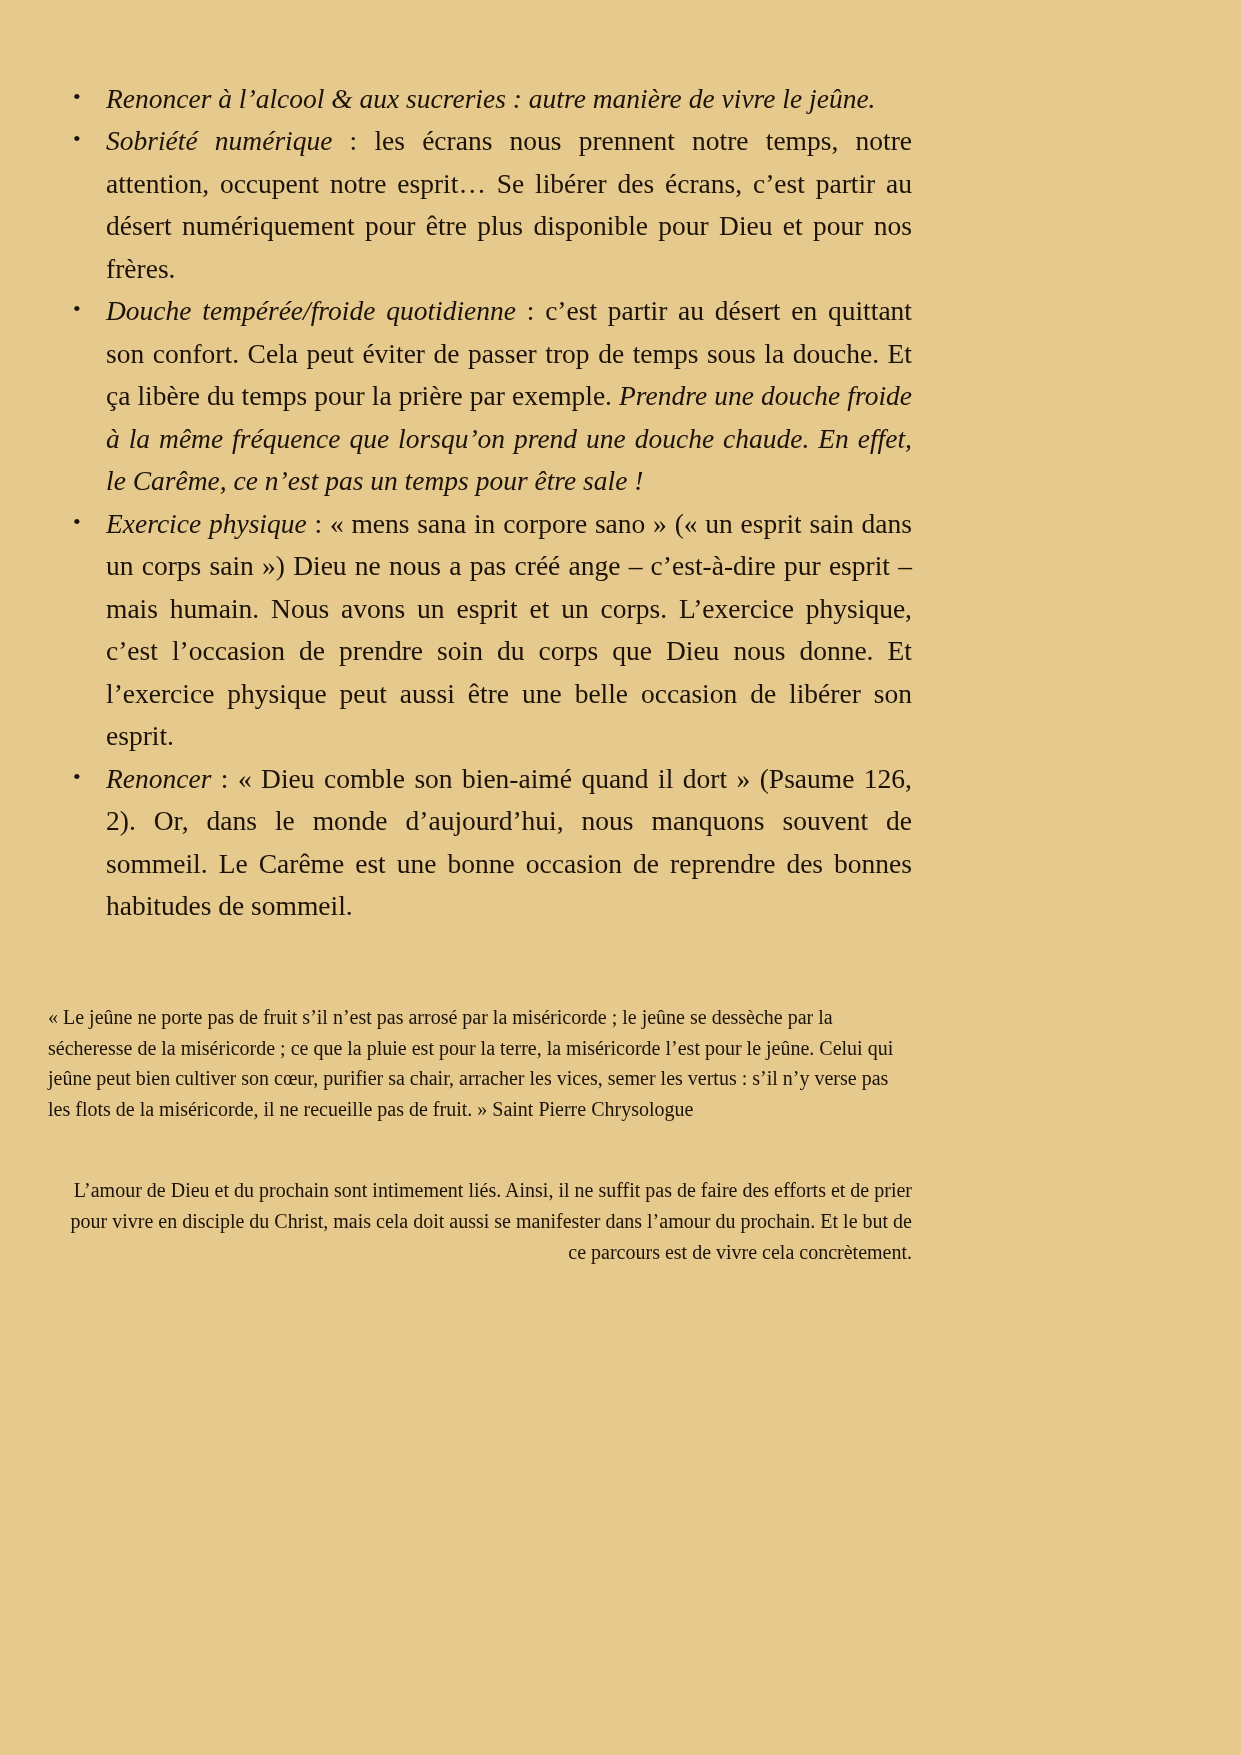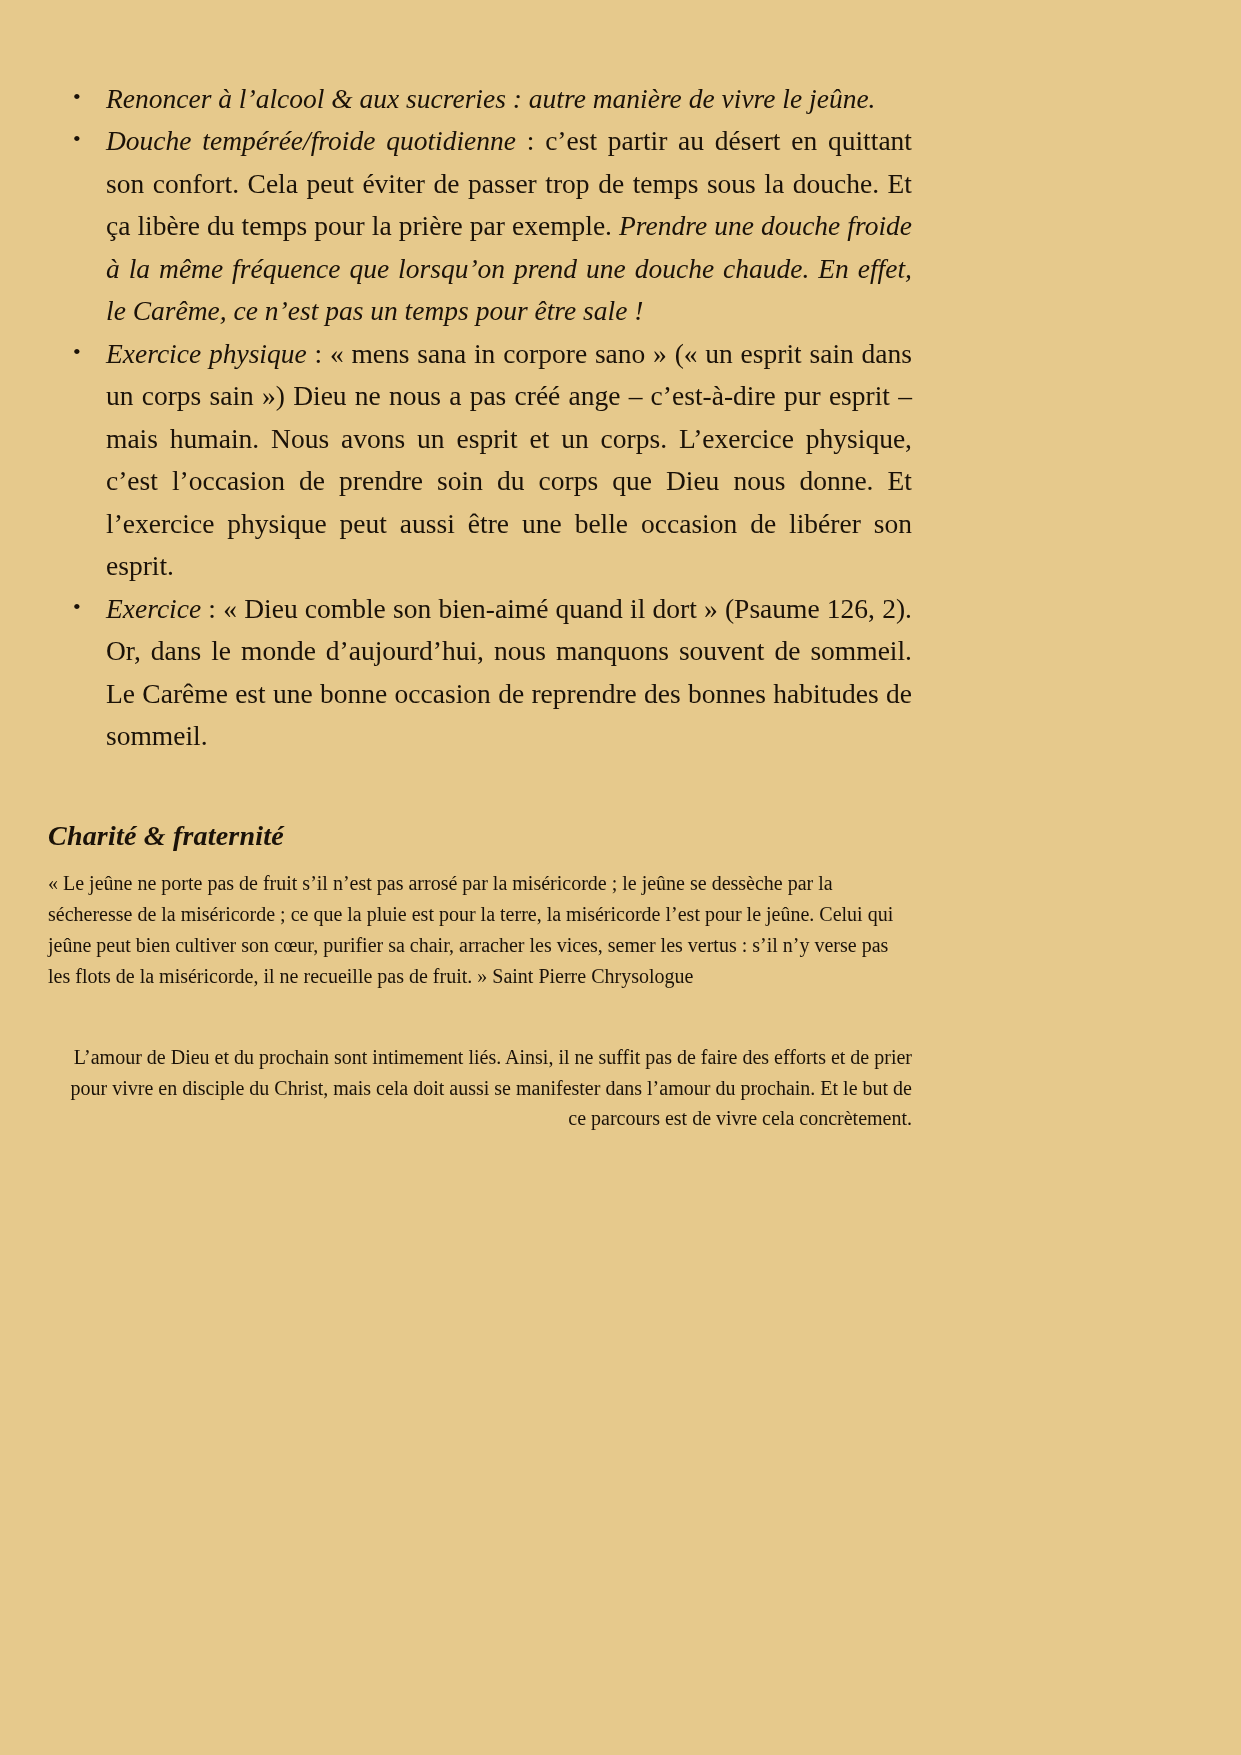--- a/index.html
+++ b/index.html
@@ -87,38 +87,40 @@
 <body style="background: rgb(230, 201, 140); color: rgb(27, 18, 8);">
 
 <div class="page">
 
   <ul class="bullets">
 
     <li class="nojust">
       <span class="lead">Renoncer à l’alcool &amp; aux sucreries</span><span class="emph"> : autre manière de vivre le jeûne.</span>
     </li>
 
+    <li>
+      <span class="lead">Sobriété numérique</span><span> : les écrans nous prennent notre temps, notre attention, occupent notre esprit… Se libérer des écrans, c’est partir au désert numériquement pour être plus disponible pour Dieu et pour nos frères.</span>
+    </li>
 
     <li>
       <span class="lead">Douche tempérée/froide quotidienne</span><span> : c’est partir au désert en quittant son confort. Cela peut éviter de passer trop de temps sous la douche. Et ça libère du temps pour la prière par exemple. </span><span class="emph">Prendre une douche froide à la même fréquence que lorsqu’on prend une douche chaude. En effet, le Carême, ce n’est pas un temps pour être sale !</span>
     </li>
 
     <li>
       <span class="lead">Exercice physique</span><span> : « mens sana in corpore sano » (« un esprit sain dans un corps sain ») Dieu ne nous a pas créé ange – c’est-à-dire pur esprit – mais humain. Nous avons un esprit et un corps. L’exercice physique, c’est l’occasion de prendre soin du corps que Dieu nous donne. Et l’exercice physique peut aussi être une belle occasion de libérer son esprit.</span>
     </li>
 
     <li>
-      <span class="lead">Exercice</span><span> : « Dieu comble son bien-aimé quand il dort » (Psaume 126, 2). Or, dans le monde d’aujourd’hui, nous manquons souvent de sommeil. Le Carême est une bonne occasion de reprendre des bonnes habitudes de sommeil.</span>
+      <span class="lead">Renoncer</span><span> : « Dieu comble son bien-aimé quand il dort » (Psaume 126, 2). Or, dans le monde d’aujourd’hui, nous manquons souvent de sommeil. Le Carême est une bonne occasion de reprendre des bonnes habitudes de sommeil.</span>
     </li>
 
   </ul>
 
   <div class="gap-heading"></div>
 
-  <h2 class="section-heading">Charité &amp; fraternité</h2>
 
   <div class="gap-quote"></div>
 
   <div class="quote-block">
     <p class="para">« Le jeûne ne porte pas de fruit s’il n’est pas arrosé par la miséricorde ; le jeûne se dessèche par la sécheresse de la miséricorde ; ce que la pluie est pour la terre, la miséricorde l’est pour le jeûne. Celui qui jeûne peut bien cultiver son cœur, purifier sa chair, arracher les vices, semer les vertus : s’il n’y verse pas les flots de la miséricorde, il ne recueille pas de fruit. » Saint Pierre Chrysologue</p>
   </div>
 
   <div class="gap-list2"></div>
 
 

